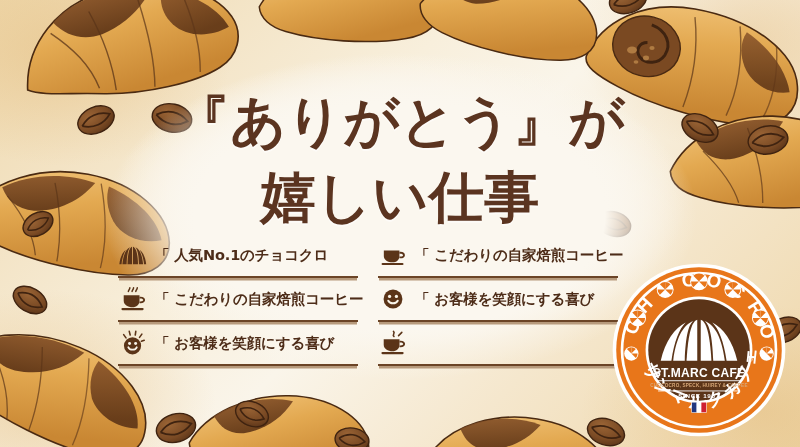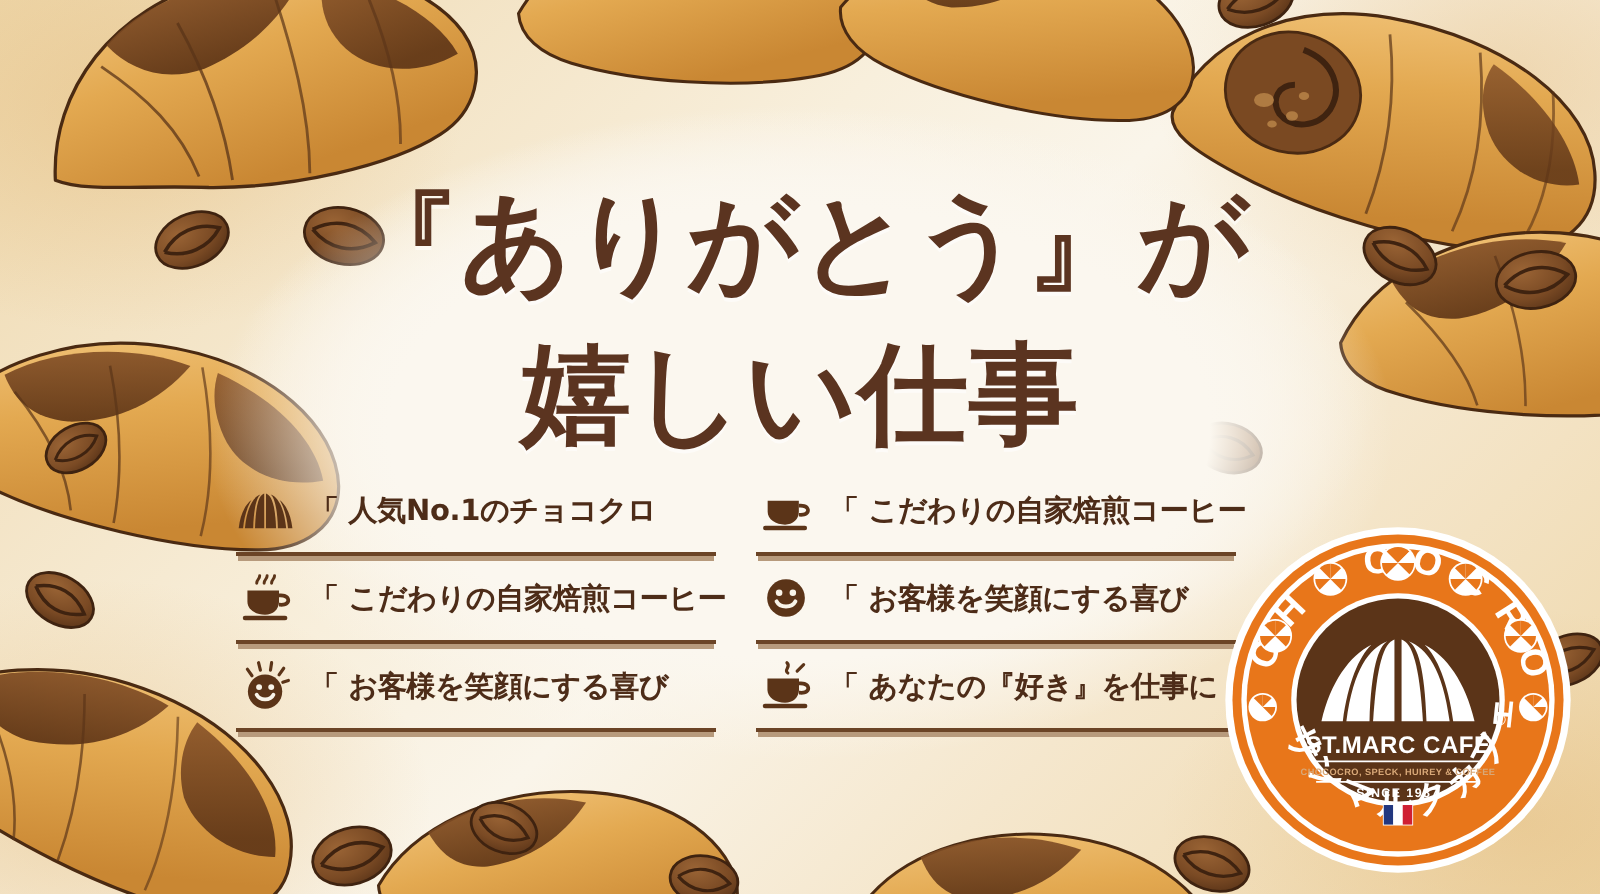--- a/index.html
+++ b/index.html
@@ -393,21 +393,20 @@
               <path d="M16 7 C13.5 5.5 18 3.5 15.5 1.5"></path>
               <path d="M21 6 L24.5 2.5"></path>
             </g>
             <g fill="#5b3418">
               <path d="M5 10 H22 V16 C22 20.2 18.6 23 14.5 23 C9.4 23 5 20.2 5 16 Z"></path>
               <path d="M22 11.6 C26 11.2 28 13 28 15.2 C28 17.6 25.6 19 22 18.6 V16.6 C24.4 16.9 26 16.2 26 15.2 C26 14.2 24.6 13.4 22 13.6 Z"></path>
               <rect x="2.5" y="23.6" width="24" height="2.4" rx="1.2"></rect>
             </g>
           </svg>
         </span>
-        <span class="label">「 あなたの『好き』を仕事に</span>
       </div>
 
     </div>
   </div>
 
   <div class="logo">
     <svg viewBox="0 0 200 200" aria-hidden="true">
       <defs>
         <path id="arcTop" d="M 28 100 A 72 72 0 0 1 172 100"></path>
         <path id="arcBottom" d="M 36 100 A 64 64 0 0 0 164 100"></path>

